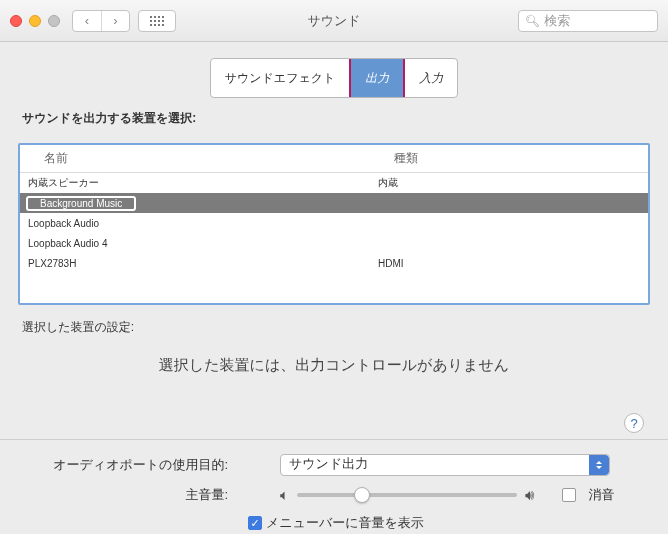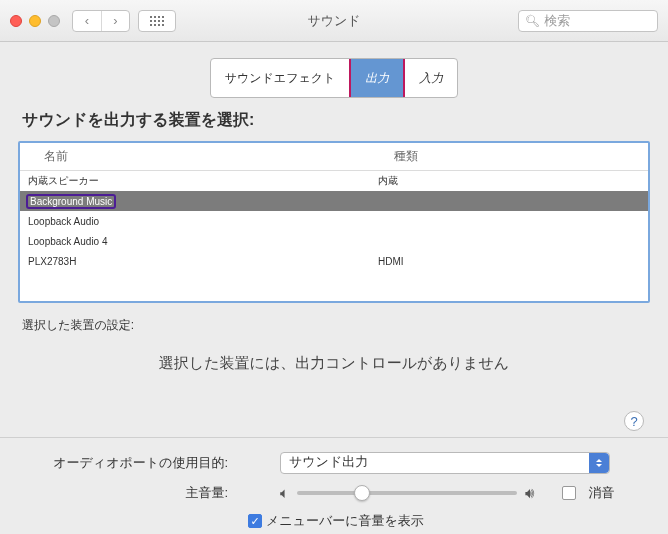--- a/index.html
+++ b/index.html
@@ -94,22 +94,22 @@
     padding: 0 14px;
     display: flex; align-items: center;
     font-size: 12px;
     color: #333;
   }
   .tab + .tab { border-left: 2px solid #be185d; font-style: italic; }
   .tab.sel { background: #6496d2; color: #fff; }
 
   .panel-label {
     font-weight: bold;
-    font-size: 16px;
-    margin: 0 0 10px 4px;
+    font-size: 12px;
+    margin: 0 0 16px 4px;
     color: #333;
   }
   .device-outer {
     border: 2px solid #7aa8de;
     border-radius: 2px;
     margin-bottom: 14px;
   }
   .device-header {
     display: flex;
     background: #fff;
@@ -131,23 +131,23 @@
     height: 20px;
     align-items: center;
     font-size: 10px;
   }
   .device-row .col { padding: 0 8px; }
   .device-row.sel {
     background: #7c7c7c;
     color: #fff;
   }
   .red-box {
-    border: 2px solid #4c1d95;
+    border: 2px solid #ffffff;
     border-radius: 3px;
-    padding: 0 2px;
+    padding: 0 12px;
     margin-left: -2px;
     display: inline-block;
   }
 
   .settings-label {
     font-size: 12px;
     color: #333;
     margin: 0 0 20px 4px;
   }
   .no-output {

